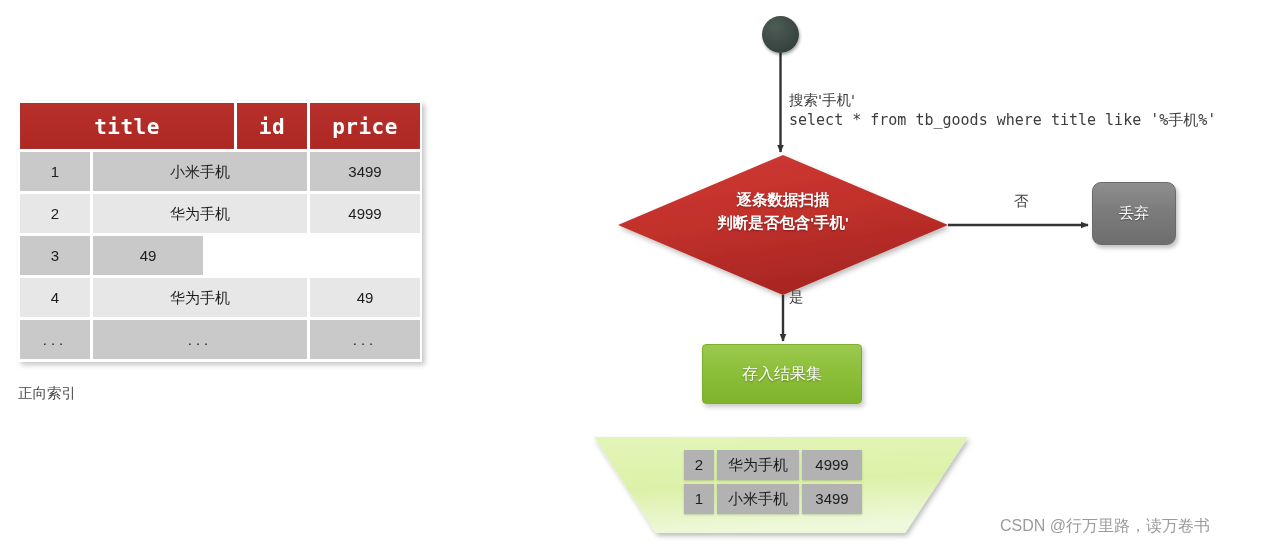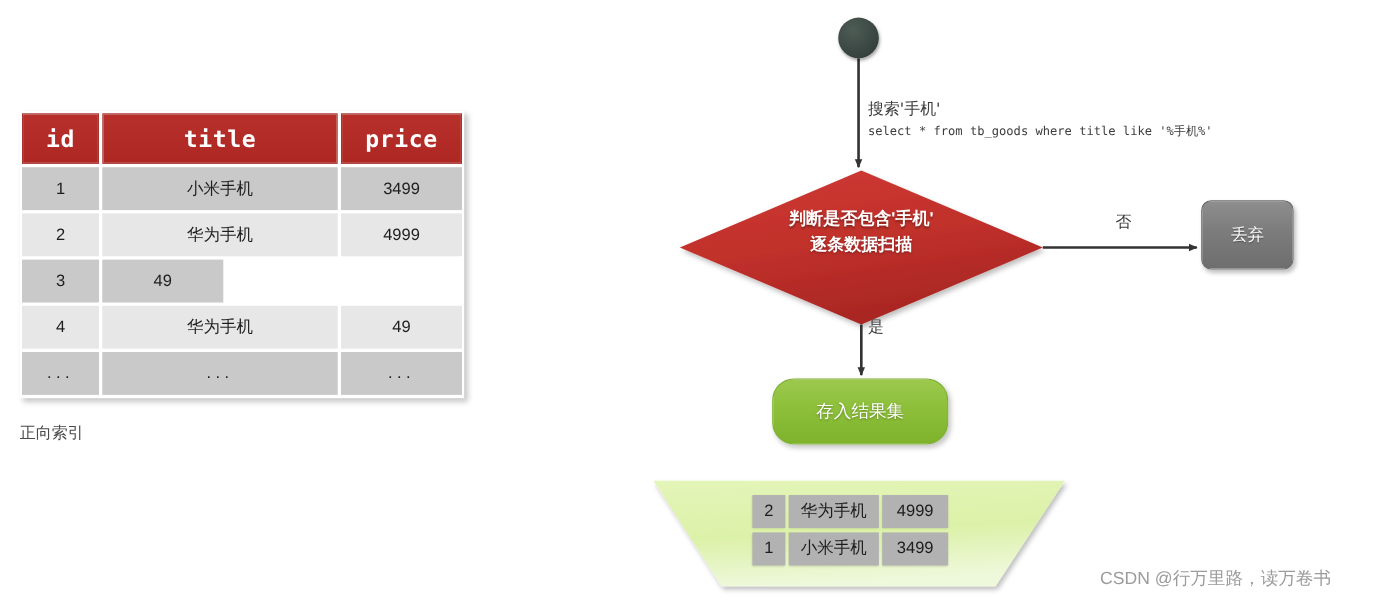--- a/index.html
+++ b/index.html
@@ -101,21 +101,21 @@
     left: 789px; top: 91px;
     width: 470px;
     color: #3c3c3c;
   }
   #sql-label .line1 {
     font-size: 14.5px;
     line-height: 19px;
     font-family: "DejaVu Sans", sans-serif;
   }
   #sql-label .line2 {
-    font-size: 11px;
+    font-size: 15px;
     line-height: 20px;
     font-family: "DejaVu Sans Mono", "Liberation Mono", monospace;
     white-space: nowrap;
   }
 
   
   #diamond-text {
     left: 618px; top: 188px;
     width: 330px;
     text-align: center;
@@ -138,21 +138,21 @@
     display: flex; align-items: center; justify-content: center;
     color: #ffffff; font-size: 15px;
     text-shadow: 0 1px 1px rgba(0,0,0,0.4);
     box-sizing: border-box;
   }
 
   
   #store-box {
     left: 702px; top: 344px;
     width: 160px; height: 60px;
-    border-radius: 20px;
+    border-radius: 4px;
     background: linear-gradient(to bottom, #9cc94e 0%, #8ec03c 40%, #7fb32c 100%);
     border: 1px solid #7aae2c;
     box-shadow: 2px 3px 5px rgba(0,0,0,0.22);
     display: flex; align-items: center; justify-content: center;
     color: #ffffff; font-size: 16px;
     text-shadow: 0 1px 2px rgba(0,0,0,0.3);
     box-sizing: border-box;
   }
 
   
@@ -195,22 +195,22 @@
     color: #9b9b9b;
     white-space: nowrap;
     text-align: right;
   }
 </style>
 </head>
 <body>
 
 <div id="fwd-table">
   <div class="tbl-row tbl-head">
+    <div class="tbl-cell c-title">title</div>
     <div class="tbl-cell c-id">id</div>
-    <div class="tbl-cell c-title">title</div>
     <div class="tbl-cell c-price">price</div>
   </div>
   <div class="tbl-body">
     <div class="tbl-row row-dark">
       <div class="tbl-cell c-id">1</div>
       <div class="tbl-cell c-title">小米手机</div>
       <div class="tbl-cell c-price">3499</div>
     </div>
     <div class="tbl-row row-light">
       <div class="tbl-cell c-id">2</div>
@@ -270,22 +270,22 @@
   </svg>
 
   <div class="node-abs" id="start-node"></div>
 
   <div class="node-abs" id="sql-label">
     <div class="line1">搜索'手机'</div>
     <div class="line2">select * from tb_goods where title like '%手机%'</div>
   </div>
 
   <div class="node-abs" id="diamond-text">
+    <div>逐条数据扫描</div>
     <div>判断是否包含'手机'</div>
-    <div>逐条数据扫描</div>
   </div>
 
   <div class="branch-label" id="label-no">否</div>
   <div class="branch-label" id="label-yes">是</div>
 
   <div class="node-abs" id="discard-box">
     <span>丢弃</span>
   </div>
 
   <div class="node-abs" id="store-box">

